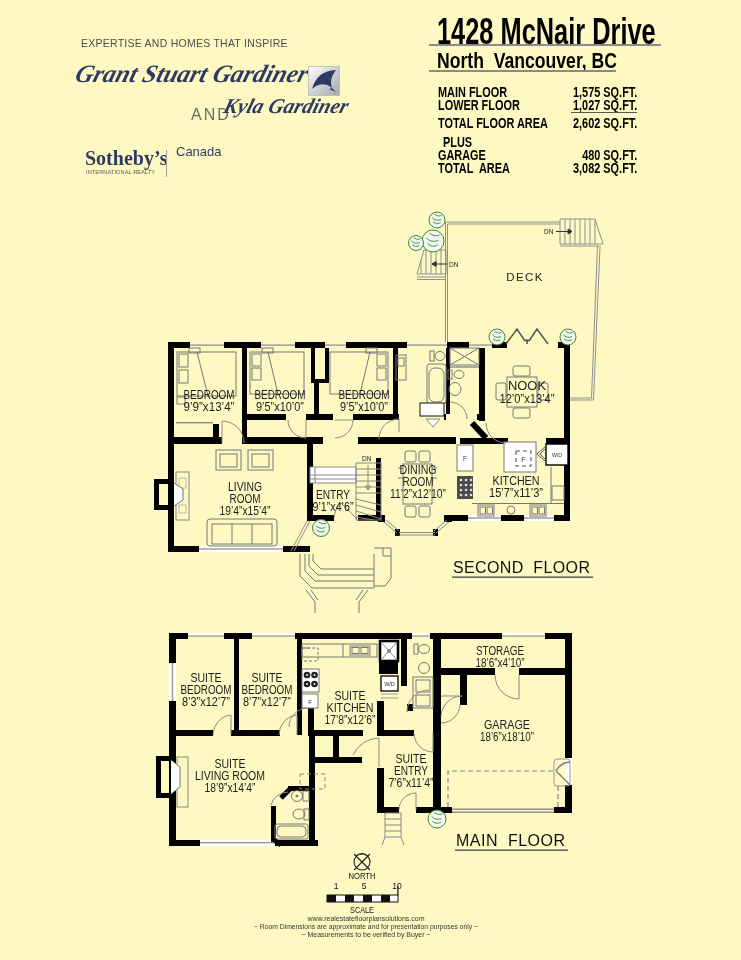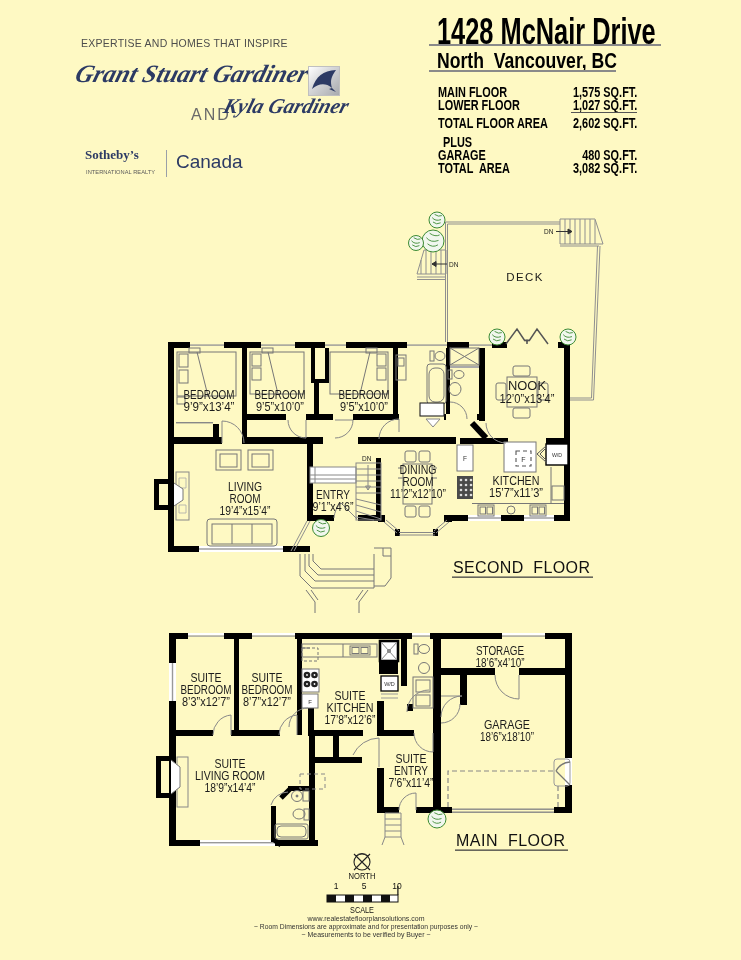--- a/index.html
+++ b/index.html
@@ -24,27 +24,27 @@
     <svg width="30" height="28" viewBox="0 0 30 28">
       <path d="M3 22 C7 9, 14 4, 27 3 C22 10, 21 14, 23 21 C16 15, 9 17, 3 22 Z" fill="#2c3a64"></path>
       <path d="M23 21 L27 25 L20 22 Z" fill="#2c3a64"></path>
     </svg>
   </div>
 
   <div class="abs" style="left:191px;top:106px;font-size:16px;letter-spacing:2px;color:#6a6a6a;">AND</div>
 
   <div class="abs navy" style="left:224px;top:94px;font-family:'Liberation Serif',serif;font-style:italic;font-weight:bold;font-size:21px;transform:skewX(-16deg);white-space:nowrap;">Kyla Gardiner</div>
 
-  <div class="abs navy" style="left:85px;top:147px;font-family:'Liberation Serif',serif;font-weight:bold;font-size:13px;">Sotheby’s</div>
+  <div class="abs navy" style="left:85px;top:147px;font-family:'Liberation Serif',serif;font-weight:bold;font-size:20px;">Sotheby’s</div>
 
   <div class="abs" style="left:86px;top:169px;font-size:5.7px;letter-spacing:0.05px;color:#5a5a5a;">INTERNATIONAL REALTY</div>
 
   <div class="abs" style="left:166px;top:150px;width:1px;height:27px;background:#9aa0a8;"></div>
 
-  <div class="abs navy" style="left:176px;top:151px;font-size:19px;">Canada</div>
+  <div class="abs navy" style="left:176px;top:144px;font-size:13px;">Canada</div>
 
   <div class="abs" style="left:437px;top:11px;font-size:36px;font-weight:bold;color:#000;white-space:nowrap;transform:scaleX(0.705);transform-origin:left top;">1428 McNair Drive</div>
 
   <div class="abs" style="left:429px;top:44px;width:232px;height:2px;background:#8a8a8a;"></div>
 
   <div class="abs" style="left:437px;top:48px;font-size:22px;font-weight:bold;color:#000;white-space:nowrap;transform:scaleX(0.8);transform-origin:left top;">North&nbsp; Vancouver, BC</div>
 
   <div class="abs" style="left:429px;top:70px;width:187px;height:1.5px;background:#8a8a8a;"></div>
 
   <div class="abs trow" style="top:84px;">MAIN FLOOR<span>1,575 SQ.FT.</span></div>

